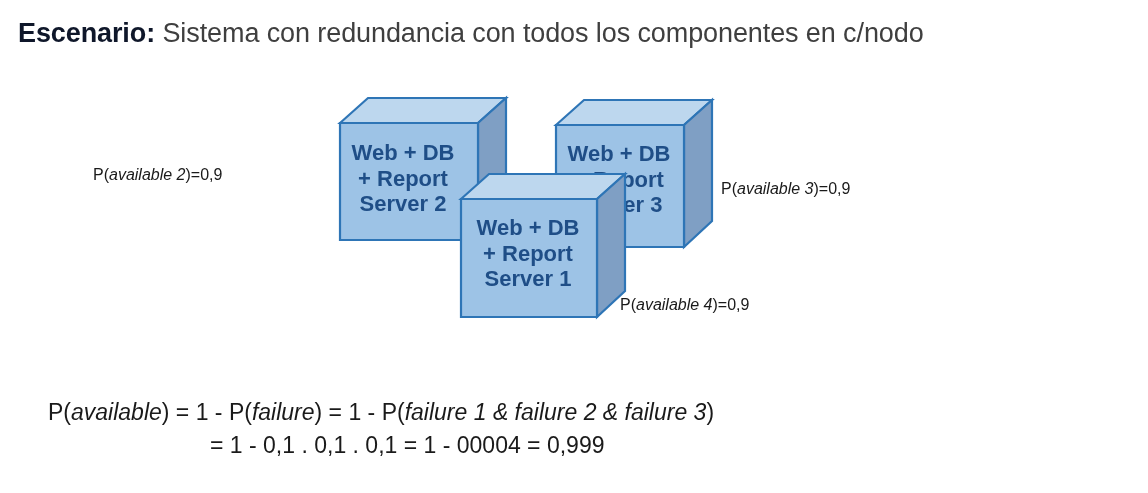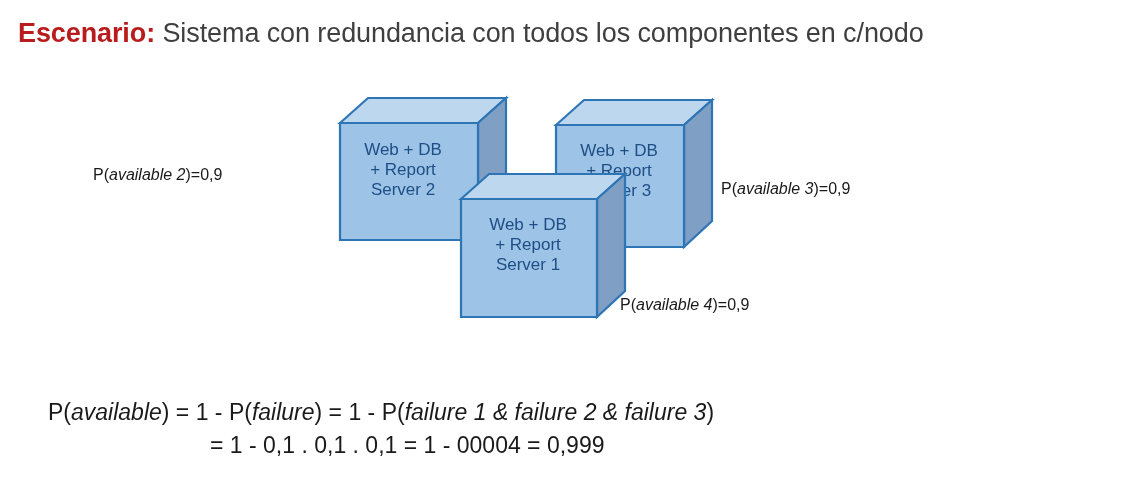--- a/index.html
+++ b/index.html
@@ -20,21 +20,21 @@
     position: absolute;
     left: 18px;
     top: 18px;
     font-size: 27px;
     color: #3f3f3f;
     white-space: nowrap;
     letter-spacing: -0.1px;
   }
   #slide-title .lead {
     font-weight: bold;
-    color: #b91c1c;
+    color: #0f172a;
   }
 
   
   #cube-stage {
     position: absolute;
     left: 0;
     top: 0;
     width: 1148px;
     height: 360px;
   }
@@ -42,22 +42,22 @@
   .cube {
     position: absolute;
   }
   .cube svg {
     display: block;
     overflow: visible;
   }
   .cube-label {
     position: absolute;
     text-align: center;
-    font-size: 17px;
-    font-weight: normal;
+    font-size: 22px;
+    font-weight: bold;
     color: #1f4e87;
     line-height: 1.17;
     white-space: nowrap;
     pointer-events: none;
   }
 
   
   #cube-2 { left: 338px; top: 96px; z-index: 1; }
   #cube-2 .cube-label { left: 0px; top: 44px; width: 130px; }
 

